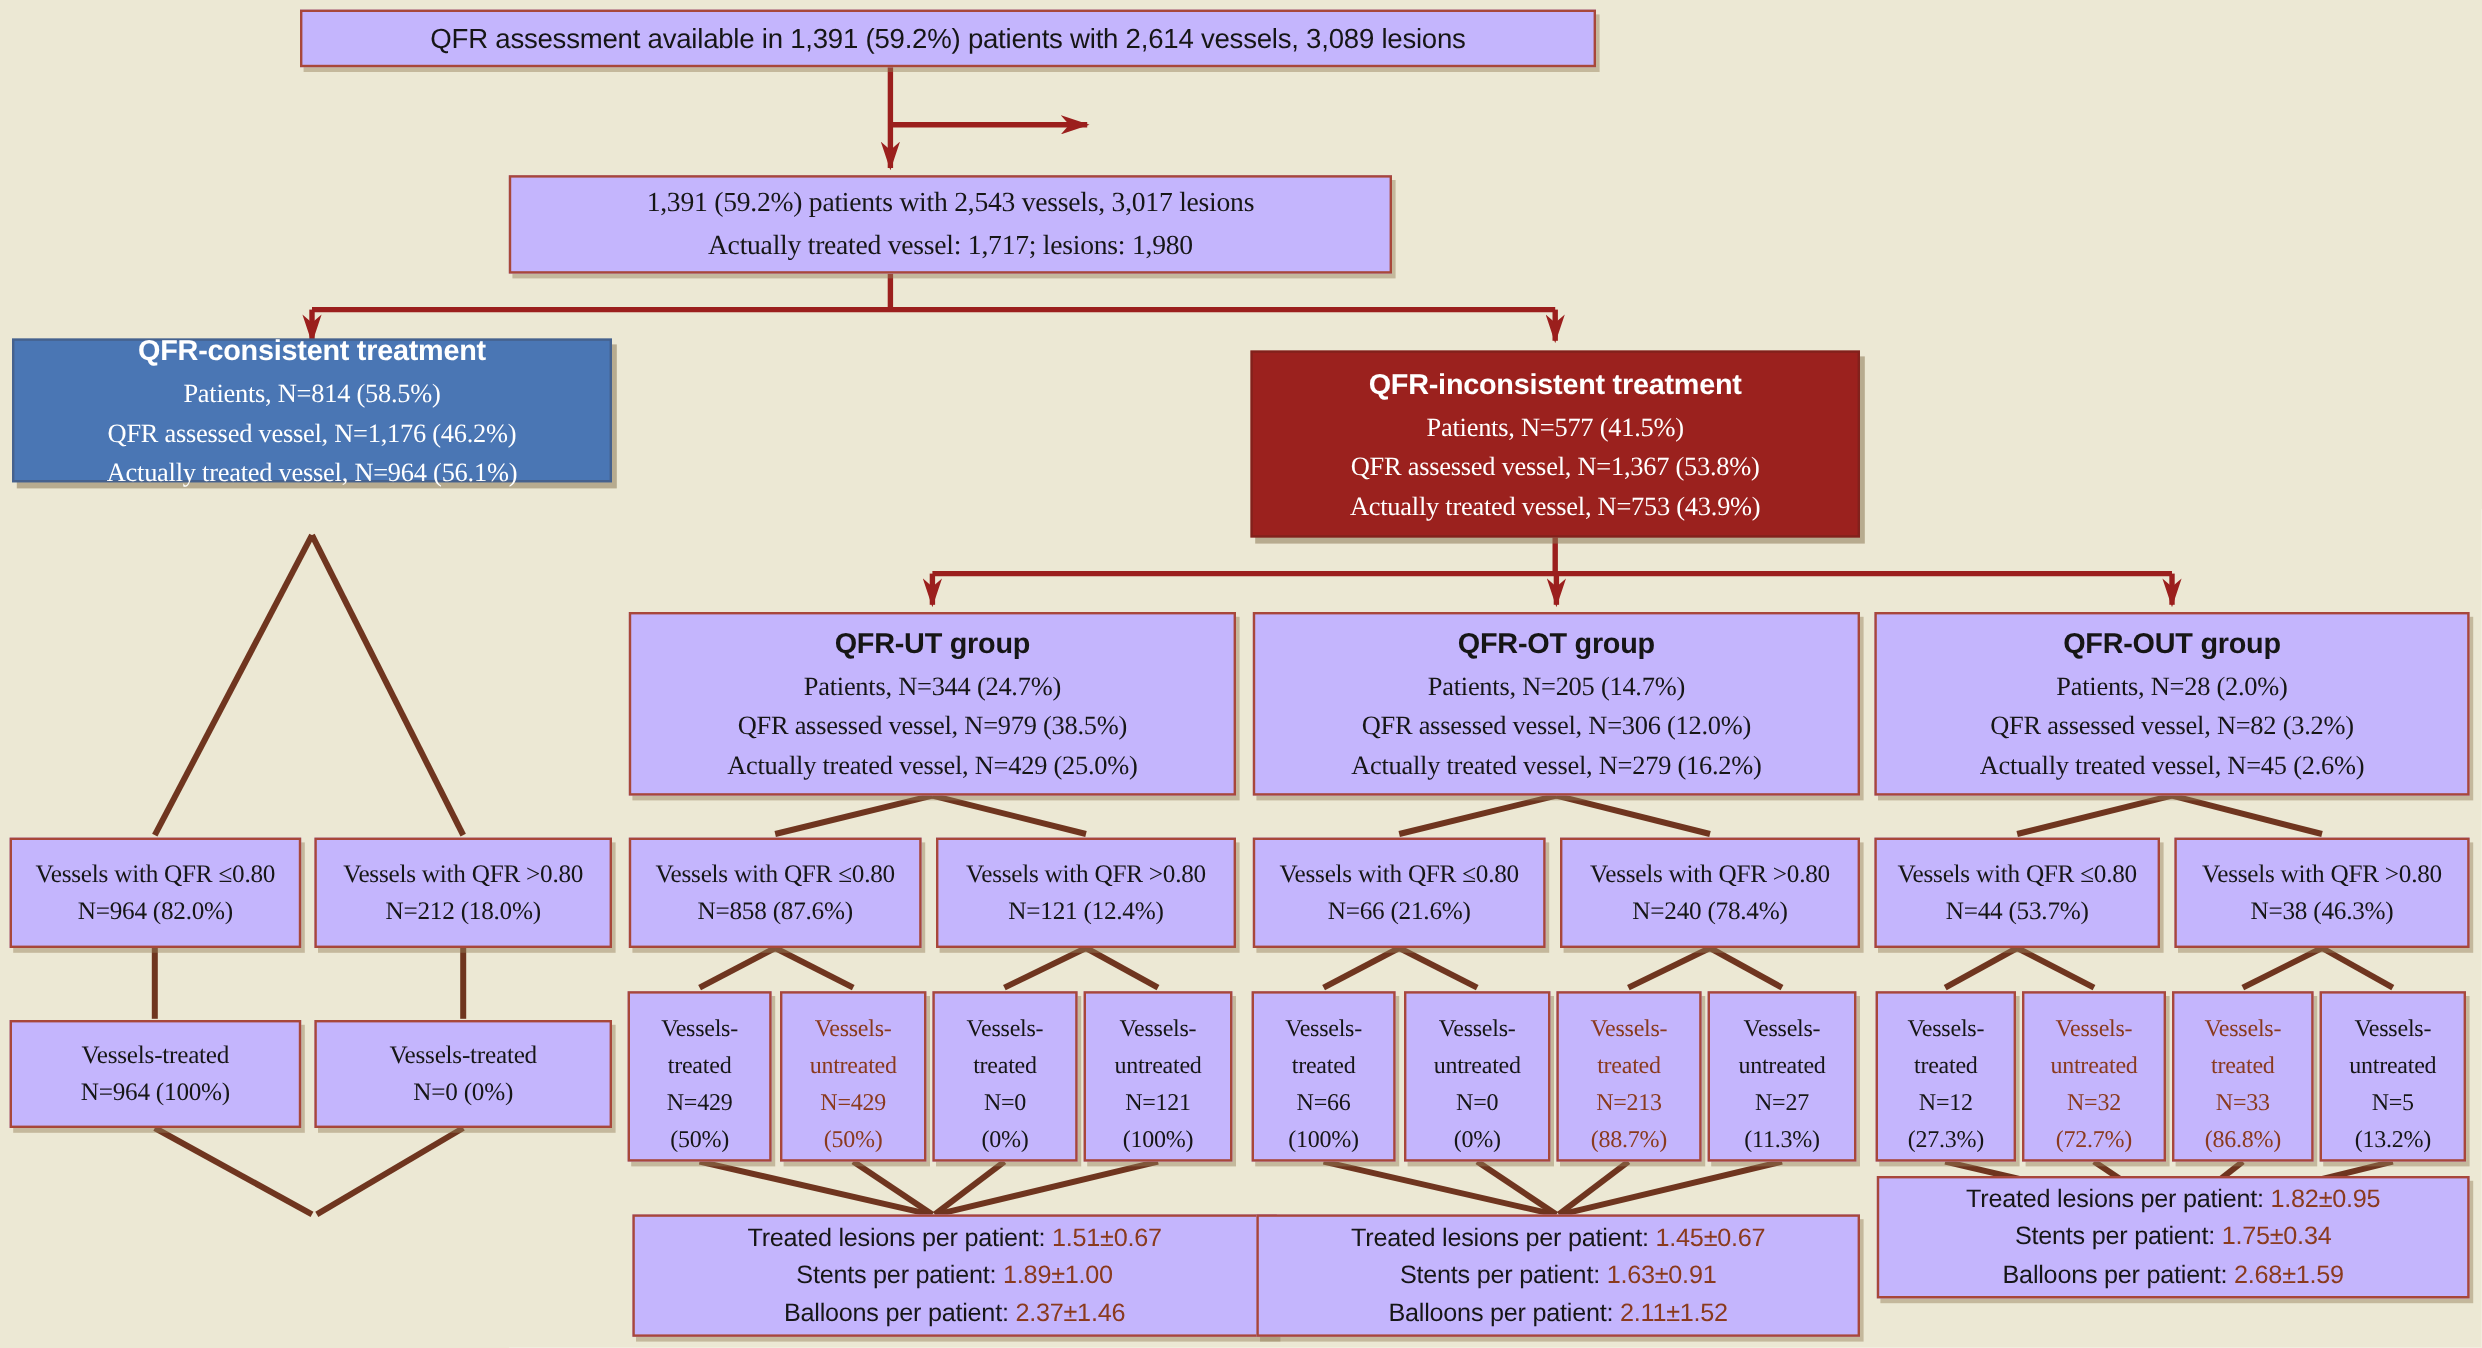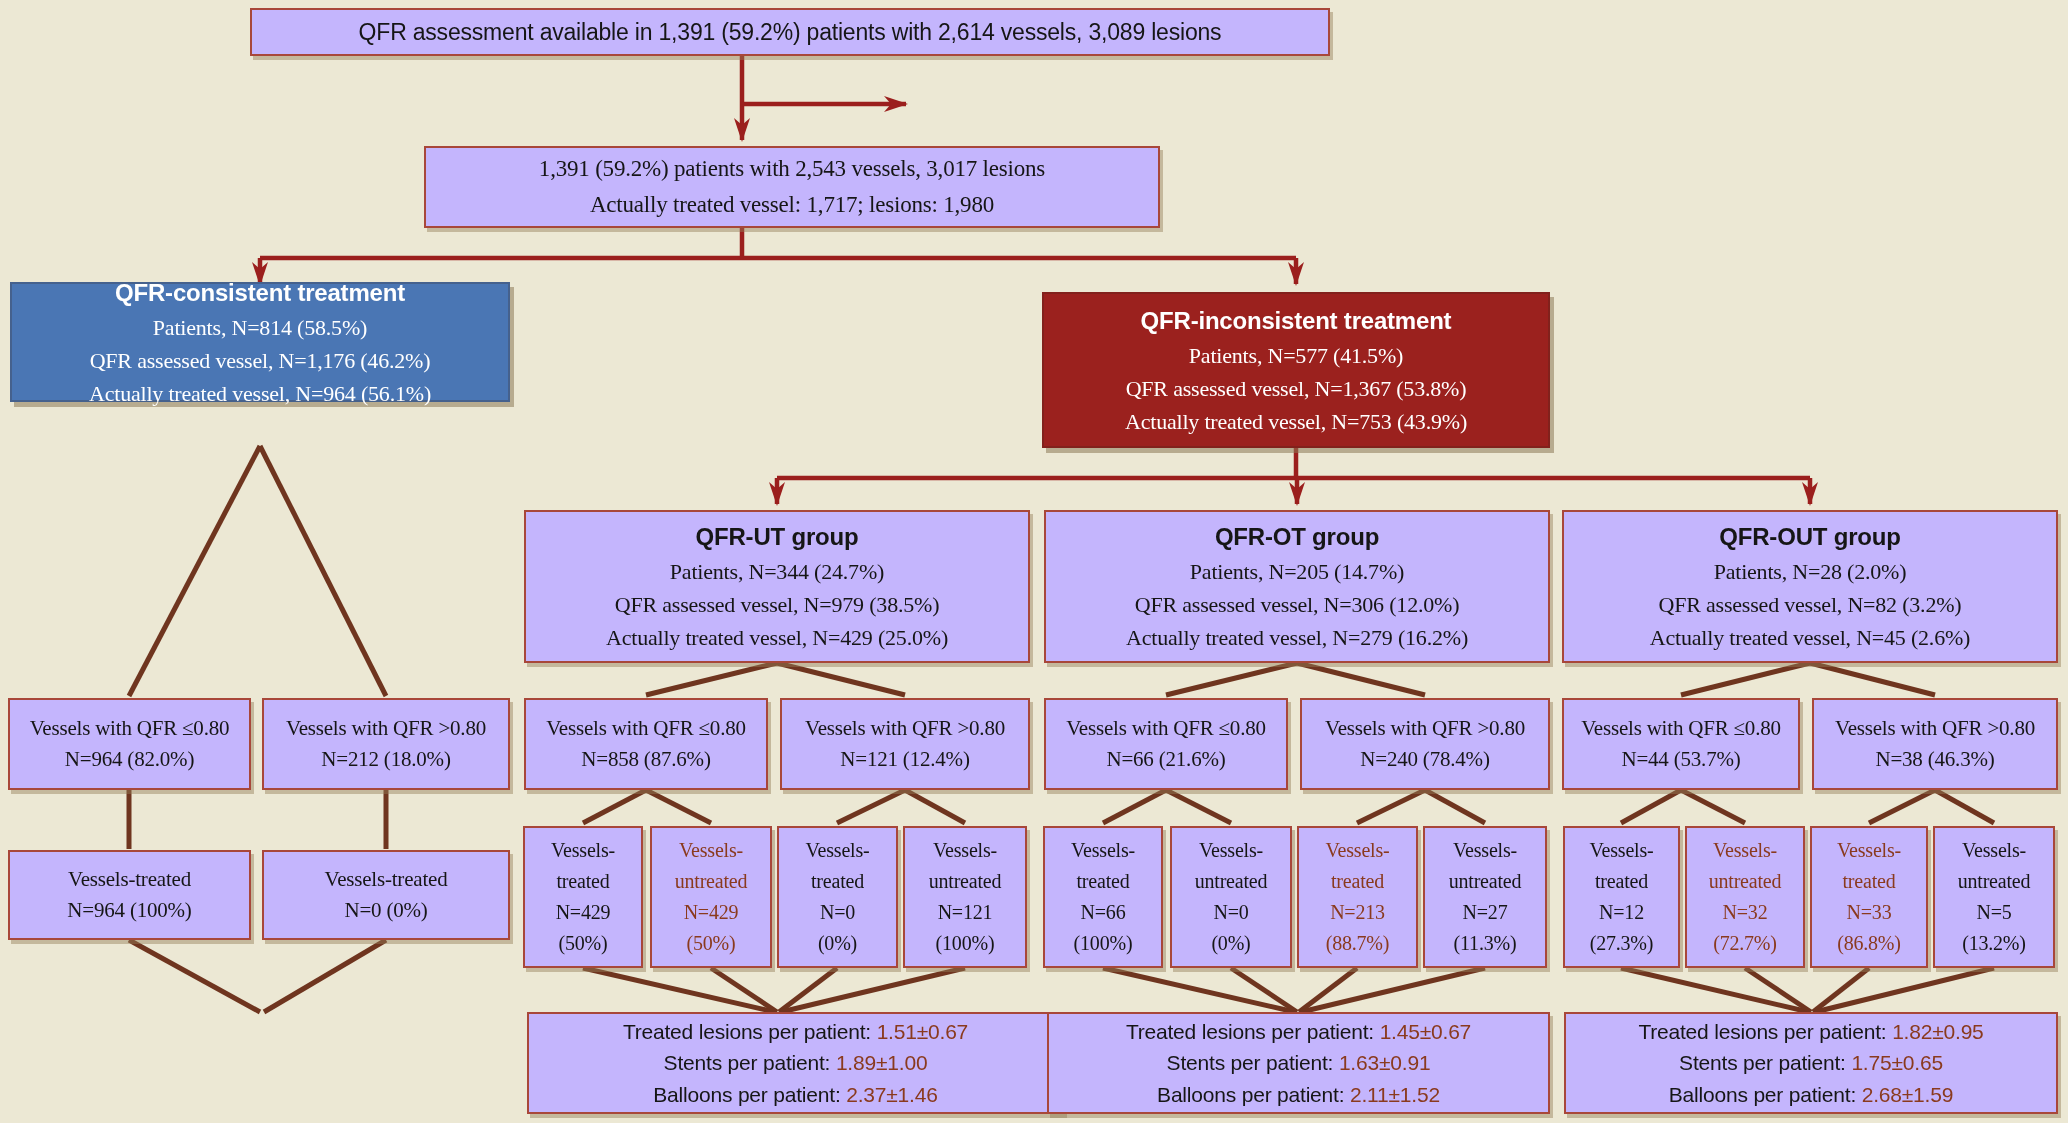--- a/index.html
+++ b/index.html
@@ -34,21 +34,21 @@
   .pre { white-space: pre-line; font-family: Liberation Serif, serif; }
   .top-t, .excl-t { font-size: 23px; font-weight: 500; }
   .cohort { font-size: 23px; line-height: 1.55; font-weight: 500; }
   .arm { color:#fff; border: 2px solid rgba(55,35,25,.25); box-shadow: 4px 5px 0 rgba(140,120,85,.55); }
   .arm-blue { background: var(--blue-box, #4a76b4); }
   .arm-red  { background: var(--red-box,  #9b211e); }
   .arm-title, .grp-title { font-size: 24px; font-weight: bold; line-height: 1.5; }
   .arm .pre, .grp .pre { font-size: 22px; line-height: 1.5; }
   .qfr  { font-size: 21px; line-height: 1.5; }
   .two  { font-size: 21px; line-height: 1.5; }
-  .quad { font-size: 20px; line-height: 1.55; }
+  .quad { font-size: 20px; line-height: 1.55; justify-content: flex-end; }
   .accent, .accent .pre { color: var(--accent-text, #8a3a1e); }
   .summary { font-size: 21px; line-height: 1.5; }
   .srow .val { color: var(--accent-text, #8a3a1e); }
 </style>
 </head>
 <body>
 
 <div class="canvas">
 
   <svg class="connectors" width="2068" height="1123" viewBox="0 0 2068 1123">
@@ -275,19 +275,19 @@
   <div class="box summary" style="left:527px;top:1012px;width:537px;height:102px">
     <div class="srow"><span>Treated lesions per patient: </span><span class="val">1.51±0.67</span></div>
     <div class="srow"><span>Stents per patient: </span><span class="val">1.89±1.00</span></div>
     <div class="srow"><span>Balloons per patient: </span><span class="val">2.37±1.46</span></div>
   </div>
   <div class="box summary" style="left:1047px;top:1012px;width:503px;height:102px">
     <div class="srow"><span>Treated lesions per patient: </span><span class="val">1.45±0.67</span></div>
     <div class="srow"><span>Stents per patient: </span><span class="val">1.63±0.91</span></div>
     <div class="srow"><span>Balloons per patient: </span><span class="val">2.11±1.52</span></div>
   </div>
-  <div class="box summary" style="left:1564px;top:1012px;width:494px;height:102px">
+  <div class="box summary" style="left:1564px;top:980px;width:494px;height:102px">
     <div class="srow"><span>Treated lesions per patient: </span><span class="val">1.82±0.95</span></div>
-    <div class="srow"><span>Stents per patient: </span><span class="val">1.75±0.65</span></div>
+    <div class="srow"><span>Stents per patient: </span><span class="val">1.75±0.34</span></div>
     <div class="srow"><span>Balloons per patient: </span><span class="val">2.68±1.59</span></div>
   </div>
 
 </div>
 
 </body></html>

